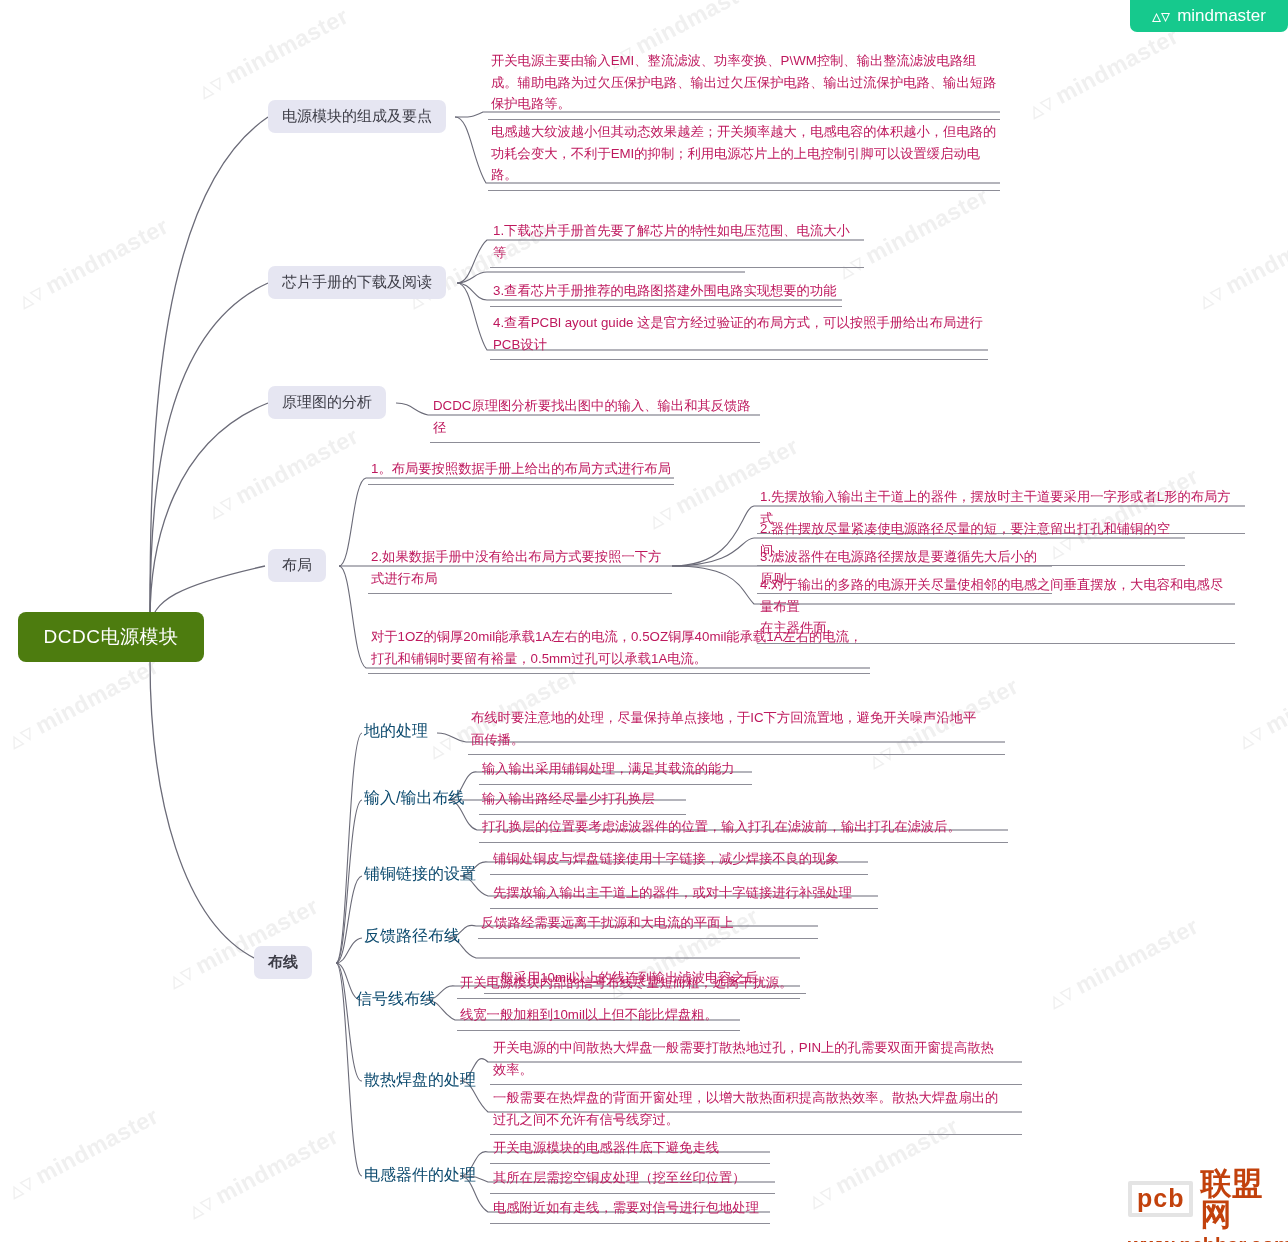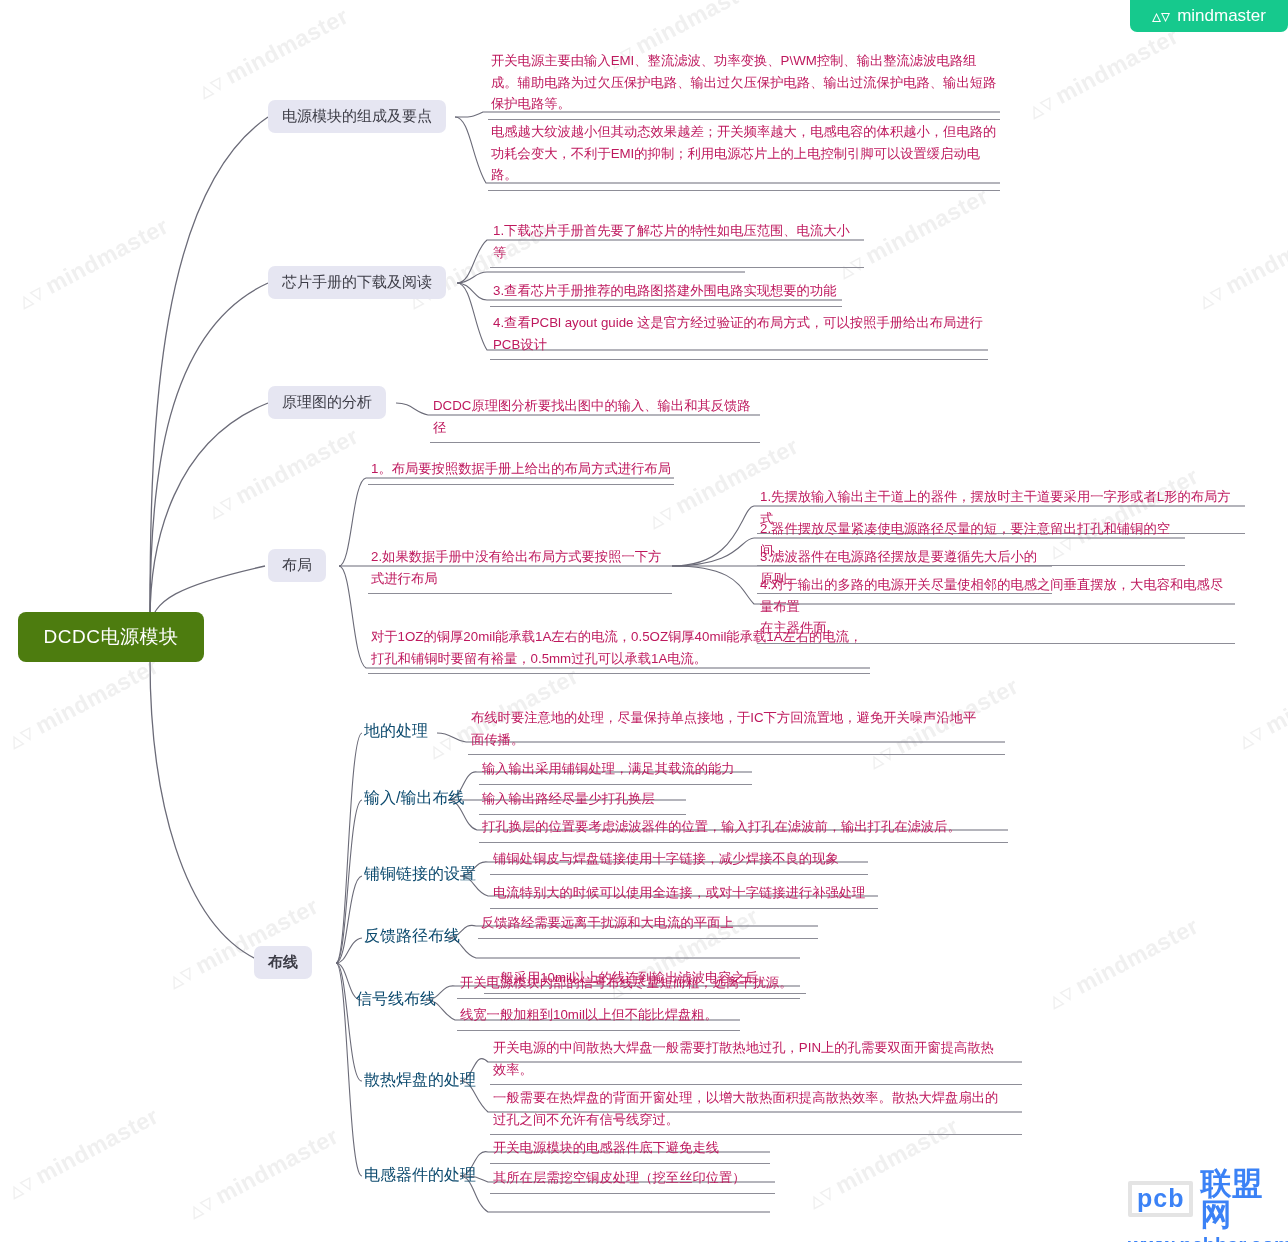--- a/index.html
+++ b/index.html
@@ -46,21 +46,21 @@
     color: #ffffff;
     font-size: 17px;
   }
   #mm-badge .mk { font-size: 18px; font-weight: bold; }
 
   
   #pcb-wm {
     position: absolute;
     left: 1128px; top: 1168px;
     width: 155px; height: 66px;
-    color: #3b82f6;
+    color: #c2410c;
     user-select: none;
   }
   #pcb-wm .pcb-row1 {
     display: flex; align-items: center; gap: 7px;
     font-size: 31px; font-weight: bold; line-height: 1;
   }
   #pcb-wm .pcb-box {
     border: 4px solid #e4e4e4;
     padding: 1px 5px 2px 5px;
     border-radius: 2px;
@@ -322,39 +322,40 @@
   <div class="node leaf" style="left:468px; top:705px; width:537px;">布线时要注意地的处理，尽量保持单点接地，于IC下方回流置地，避免开关噪声沿地平
 面传播。</div>
 
   <div class="node lvl3-label" style="left:364px; top:786px;">输入/输出布线</div>
   <div class="node leaf" style="left:479px; top:756px; width:273px;">输入输出采用铺铜处理，满足其载流的能力</div>
   <div class="node leaf" style="left:479px; top:786px; width:207px;">输入输出路经尽量少打孔换层</div>
   <div class="node leaf" style="left:479px; top:814px; width:529px;">打孔换层的位置要考虑滤波器件的位置，输入打孔在滤波前，输出打孔在滤波后。</div>
 
   <div class="node lvl3-label" style="left:364px; top:862px;">铺铜链接的设置</div>
   <div class="node leaf" style="left:490px; top:846px; width:378px;">铺铜处铜皮与焊盘链接使用十字链接，减少焊接不良的现象</div>
-  <div class="node leaf" style="left:490px; top:880px; width:388px;">电流特别大的时候可以使用全连接，或对十字链接进行补强处理</div>
+  <div class="node leaf" style="left:490px; top:880px; width:388px;">先摆放输入输出主干道上的器件，或对十字链接进行补强处理</div>
 
   <div class="node lvl3-label" style="left:364px; top:924px;">反馈路径布线</div>
   <div class="node leaf" style="left:478px; top:910px; width:340px;">反馈路经需要远离干扰源和大电流的平面上</div>
   <div class="node leaf" style="left:484px; top:941px; width:322px;margin-top:24px;">一般采用10mil以上的线连到输出滤波电容之后。</div>
 
   <div class="node lvl3-label" style="left:356px; top:987px;">信号线布线</div>
   <div class="node leaf" style="left:457px; top:970px; width:343px;">开关电源模块内部的信号布线尽量短而粗，远离干扰源。</div>
   <div class="node leaf" style="left:457px; top:1002px; width:283px;">线宽一般加粗到10mil以上但不能比焊盘粗。</div>
 
   <div class="node lvl3-label" style="left:364px; top:1068px;">散热焊盘的处理</div>
   <div class="node leaf" style="left:490px; top:1035px; width:532px;">开关电源的中间散热大焊盘一般需要打散热地过孔，PIN上的孔需要双面开窗提高散热
 效率。</div>
   <div class="node leaf" style="left:490px; top:1085px; width:532px;">一般需要在热焊盘的背面开窗处理，以增大散热面积提高散热效率。散热大焊盘扇出的
 过孔之间不允许有信号线穿过。</div>
 
   <div class="node lvl3-label" style="left:364px; top:1163px;">电感器件的处理</div>
   <div class="node leaf" style="left:490px; top:1135px; width:280px;">开关电源模块的电感器件底下避免走线</div>
   <div class="node leaf" style="left:490px; top:1165px; width:285px;">其所在层需挖空铜皮处理（挖至丝印位置）</div>
+  <div class="node leaf" style="left:490px; top:1195px; width:280px;">电感附近如有走线，需要对信号进行包地处理</div>
 
   <div id="pcb-wm">
     <div class="pcb-row1">
       <span class="pcb-box">pcb</span>
       <span>联盟网</span>
     </div>
     <div class="pcb-row2">www.pcbbar.com</div>
   </div>
 
 </div>

